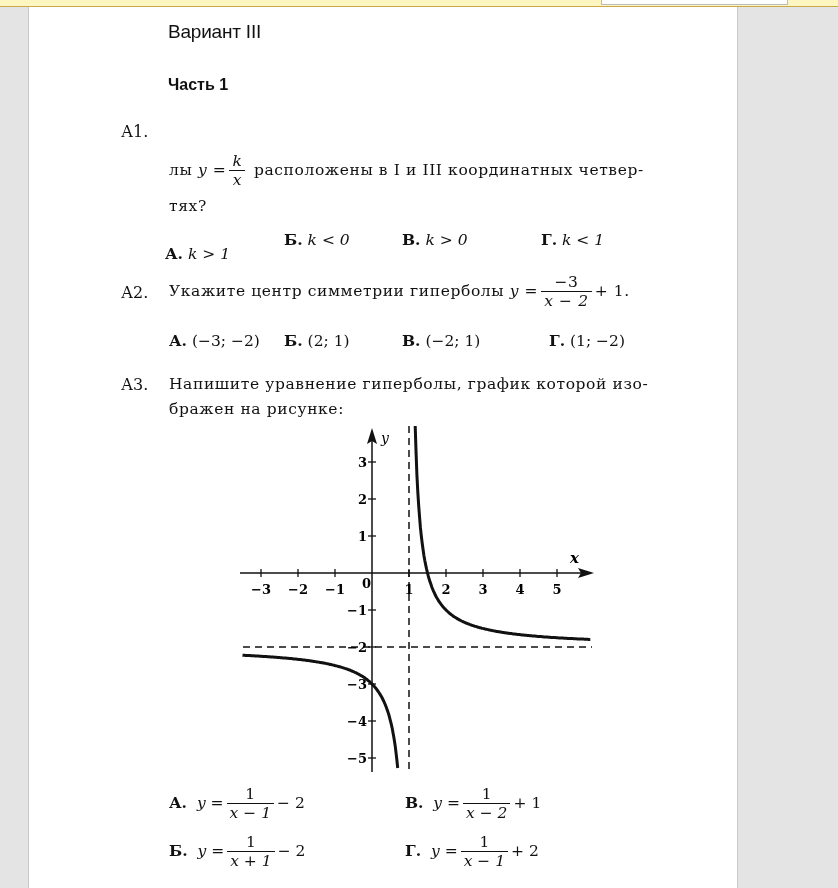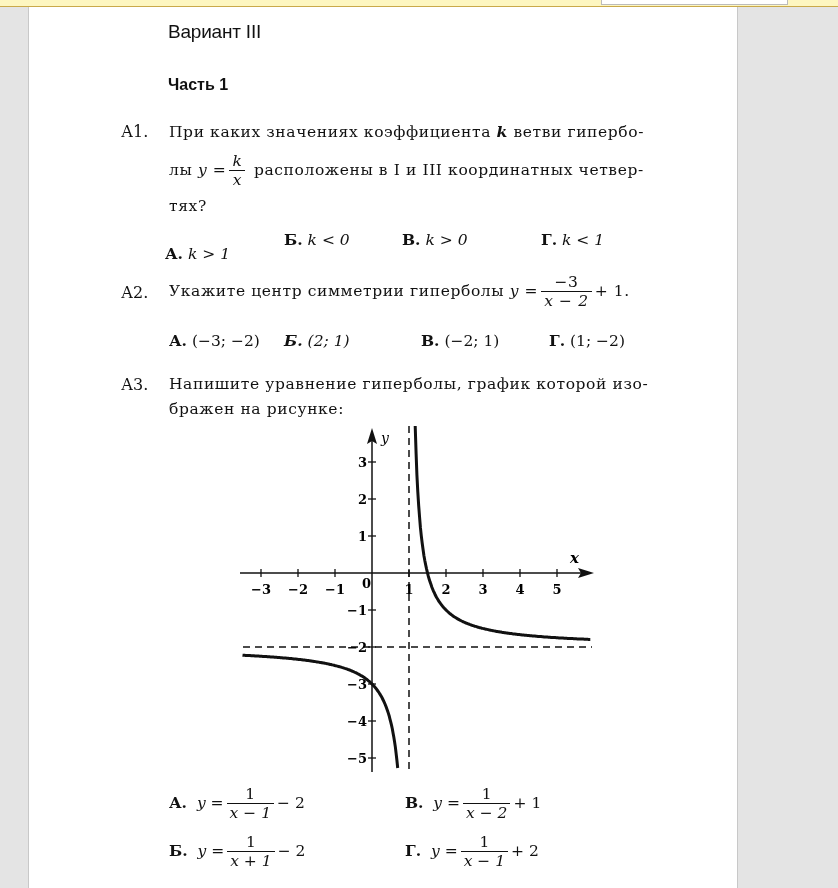--- a/index.html
+++ b/index.html
@@ -41,43 +41,40 @@
 
 <div class="topbar">
   <div class="topbar-box"></div>
 </div>
 
 <div class="page">
   <div class="abs h1" style="left:139px; top:14px;">Вариант III</div>
   <div class="abs h2" style="left:139px; top:69px;">Часть 1</div>
 
   <div class="abs qnum" style="left:92px; top:115px;">А1.</div>
-  <div class="abs q" style="left:140px; top:115px;">
-    <span>При каких значениях коэффициента </span><span class="it" style="font-weight:bold">k</span><span> ветви гипербо-</span>
-  </div>
   <div class="abs q" style="left:140px; top:145px;">
     <span>лы </span>
     <span class="it math">y =</span><span class="frac it"><span class="num">k</span><span class="den" style="border-top-width:1px">x</span></span><span> расположены в I и III координатных четвер-</span>
   </div>
   <div class="abs q" style="left:140px; top:190px;">тях?</div>
 
   <div class="abs opt" style="left:136px; top:223px;margin-top:14px;"><b>А.</b> <span class="it">k &gt; 1</span></div>
   <div class="abs opt" style="left:255px; top:223px;"><b>Б.</b> <span class="it">k &lt; 0</span></div>
   <div class="abs opt" style="left:373px; top:223px;"><b>В.</b> <span class="it">k &gt; 0</span></div>
   <div class="abs opt" style="left:512px; top:223px;"><b>Г.</b> <span class="it">k &lt; 1</span></div>
 
   <div class="abs qnum" style="left:92px; top:276px;">А2.</div>
   <div class="abs q" style="left:140px; top:266px;">
     <span>Укажите центр симметрии гиперболы </span>
     <span class="it math">y =</span><span class="frac"><span class="num">−3</span><span class="den it">x − 2</span></span><span>+ 1.</span>
   </div>
 
   <div class="abs opt" style="left:140px; top:324px;"><b>А.</b> <span>(−3; −2)</span></div>
-  <div class="abs opt" style="left:255px; top:324px;font-style:italic;"><b>Б.</b> <span>(2; 1)</span></div>
-  <div class="abs opt" style="left:373px; top:324px;margin-left:19px;"><b>В.</b> <span>(−2; 1)</span></div>
+  <div class="abs opt" style="left:255px; top:324px;"><b>Б.</b> <span>(2; 1)</span></div>
+  <div class="abs opt" style="left:373px; top:324px;"><b>В.</b> <span>(−2; 1)</span></div>
   <div class="abs opt" style="left:512px; top:324px;margin-left:8px;"><b>Г.</b> <span>(1; −2)</span></div>
 
   <div class="abs qnum" style="left:92px; top:368px;">А3.</div>
   <div class="abs q" style="left:140px; top:393px;">бражен на рисунке:</div>
   <div class="abs q" style="left:140px; top:368px;">Напишите уравнение гиперболы, график которой изо-</div>
 
   <div class="abs opt" style="left:140px; top:778px;">
     <b>А.</b>&nbsp;
     <span class="it">y =</span><span class="frac"><span class="num">1</span><span class="den it">x − 1</span></span><span>− 2</span>
   </div>

